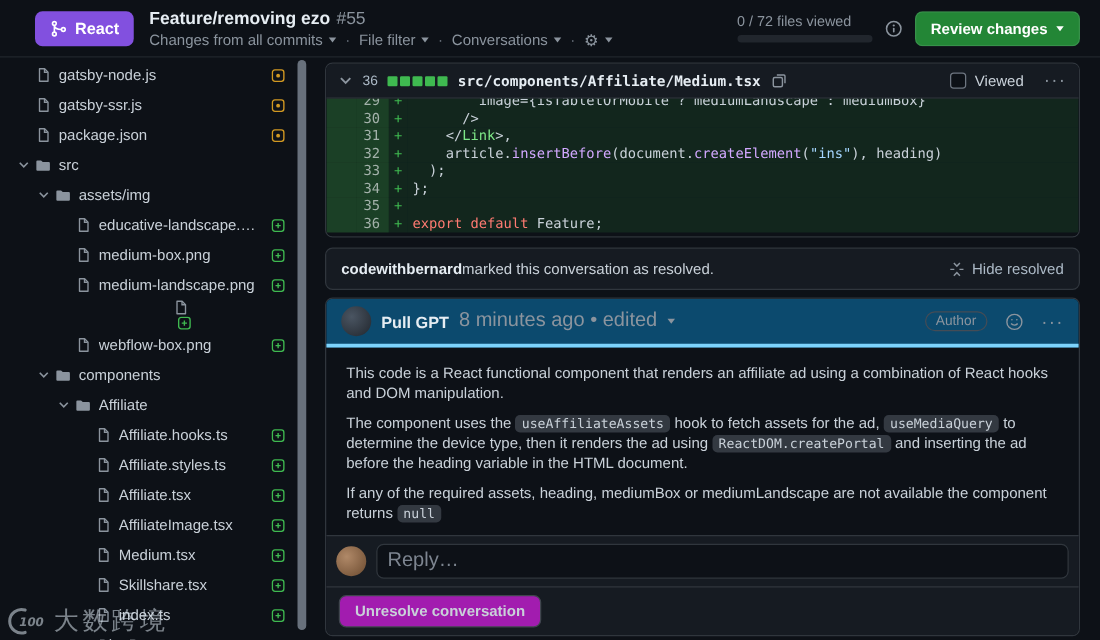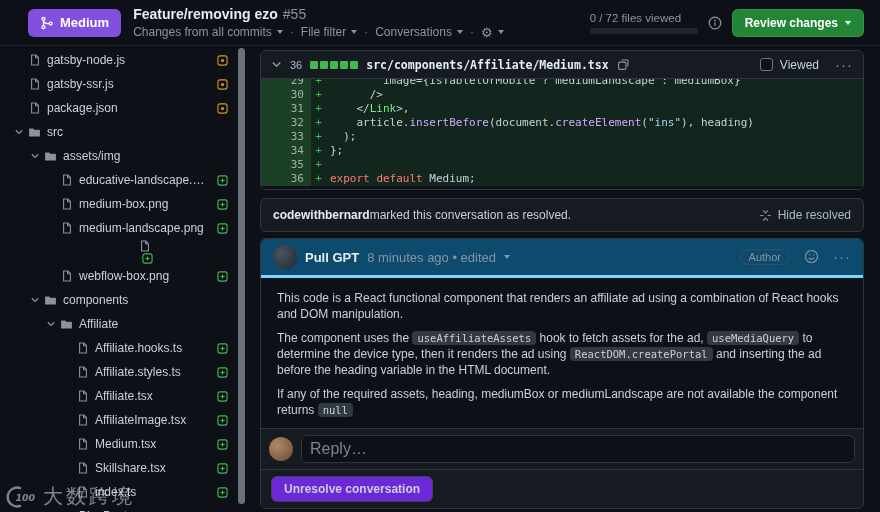--- a/index.html
+++ b/index.html
@@ -62,52 +62,52 @@
   
   .resolved-bar { margin-top:8px; height:34px; background:#161b22; border:1px solid #30363d; border-radius:6px; display:flex; align-items:center; padding:0 12px; font-size:12px; }
   .resolved-author { font-weight:700; color:#e6edf3; }
   .resolved-text { color:#c9d1d9; }
   .hide-resolved { margin-left:auto; display:inline-flex; align-items:center; gap:6px; background:none; border:none; color:#adbac7; font-size:12px; font-weight:500; font-family:inherit; }
   
   .comment-box { margin-top:6px; border:1px solid #30363d; border-radius:6px; background:#0d1117; overflow:hidden; }
   .comment-header { display:flex; align-items:center; gap:8px; padding:6px 12px; background:#0c4a6e; border-bottom:3px solid #7dd3fc; }
   .avatar { width:24px; height:24px; border-radius:50%; background:radial-gradient(circle at 35% 35%, #4a5562, #21262d); flex:none; }
   .c-author { font-size:13px; font-weight:700; color:#e6edf3; }
-  .c-meta { font-size:13px; color:#8b949e; }
-  .c-right { margin-left:auto; display:flex; align-items:flex-start; gap:14px; }
+  .c-meta { font-size:16px; color:#8b949e; }
+  .c-right { margin-left:auto; display:flex; align-items:center; gap:14px; }
   .author-badge { border:1px solid #444c56; border-radius:20px; padding:1px 8px; font-size:11px; color:#8b949e; }
   .smiley-btn { display:flex; background:none; border:none; padding:0; }
   .comment-body { padding:12px 16px 10px; font-size:12px; line-height:16px; color:#c9d1d9; }
   .comment-body p + p { margin-top:8px; }
   .comment-body code { background:rgba(110,118,129,.4); padding:1px 5px; border-radius:4px; font:10.5px/1 "DejaVu Sans Mono", monospace; color:#c9d1d9; }
   .comment-footer { border-top:1px solid #30363d; background:#161b22; }
   .reply-row { display:flex; align-items:center; gap:8px; padding:6px 8px; }
   .reply-avatar { width:24px; height:24px; border-radius:50%; background:radial-gradient(circle at 35% 35%, #b08968, #6b4a2f); flex:none; }
   .reply-input { flex:1; height:28px; background:#0d1117; border:1px solid #30363d; border-radius:6px; padding:0 8px; font-size:16px; color:#c9d1d9; font-family:inherit; }
   .reply-input::placeholder { color:#7d8590; }
   .unresolve-row { border-top:1px solid #30363d; padding:6px 10px; }
-  .unresolve-btn { background:#6d28d9; border:1px solid #40464e; border-radius:6px; color:#c9d1d9; font-size:12px; font-weight:700; padding:5px 12px; font-family:inherit; }
+  .unresolve-btn { background:#a21caf; border:1px solid #40464e; border-radius:6px; color:#c9d1d9; font-size:12px; font-weight:700; padding:5px 12px; font-family:inherit; }
   
   .watermark { position:absolute; left:6px; bottom:2px; display:flex; align-items:center; gap:5px; pointer-events:none; }
   .watermark .wm-text { font-size:20px; letter-spacing:3px; color:rgba(215,225,235,.55); font-weight:400; }
 </style>
 </head>
 <body>
 
 <header class="topbar">
   <button class="merged-badge">
     <span style="display:flex;">
       <svg width="14" height="14" viewBox="0 0 16 16" fill="none" stroke="#ffffff" stroke-width="1.5">
         <circle cx="4" cy="3.2" r="1.7"></circle>
           <circle cx="4" cy="12.8" r="1.7"></circle>
           <circle cx="12.2" cy="8.7" r="1.7"></circle>
         <path d="M4 4.9v6.2M4 5.2c.4 2.2 2.8 3.5 6.4 3.5"></path>
       </svg>
     </span>
-    <span>Medium</span>
+    <span>React</span>
   </button>
   <div class="title-block">
     <div class="title-row">
       <span class="pr-title">Feature/removing ezo</span><span class="pr-number">#55</span>
     </div>
     <div class="subnav">
       <button class="menu-btn">
           <span>Changes from all commits</span>
           <span class="caret"></span>
         </button>
@@ -520,21 +520,21 @@
             <div class="diff-row">
               <span class="d-old"></span>
               <span class="d-new">35</span>
               <span class="d-sign">+</span>
               <span class="d-code"></span>
             </div>
             <div class="diff-row">
               <span class="d-old"></span>
               <span class="d-new">36</span>
               <span class="d-sign">+</span>
-              <span class="d-code"><span class="c-keyword">export</span><span class="c-plain"> </span><span class="c-keyword">default</span><span class="c-plain"> Medium;</span></span>
+              <span class="d-code"><span class="c-keyword">export</span><span class="c-plain"> </span><span class="c-keyword">default</span><span class="c-plain"> Feature;</span></span>
             </div>
           </div>
       </div>
     </section>
 
     <div class="resolved-bar">
       <span class="resolved-author">codewithbernard</span>
         <span class="resolved-text"> marked this conversation as resolved.</span>
       <button class="hide-resolved">
         <span style="display:flex;">

